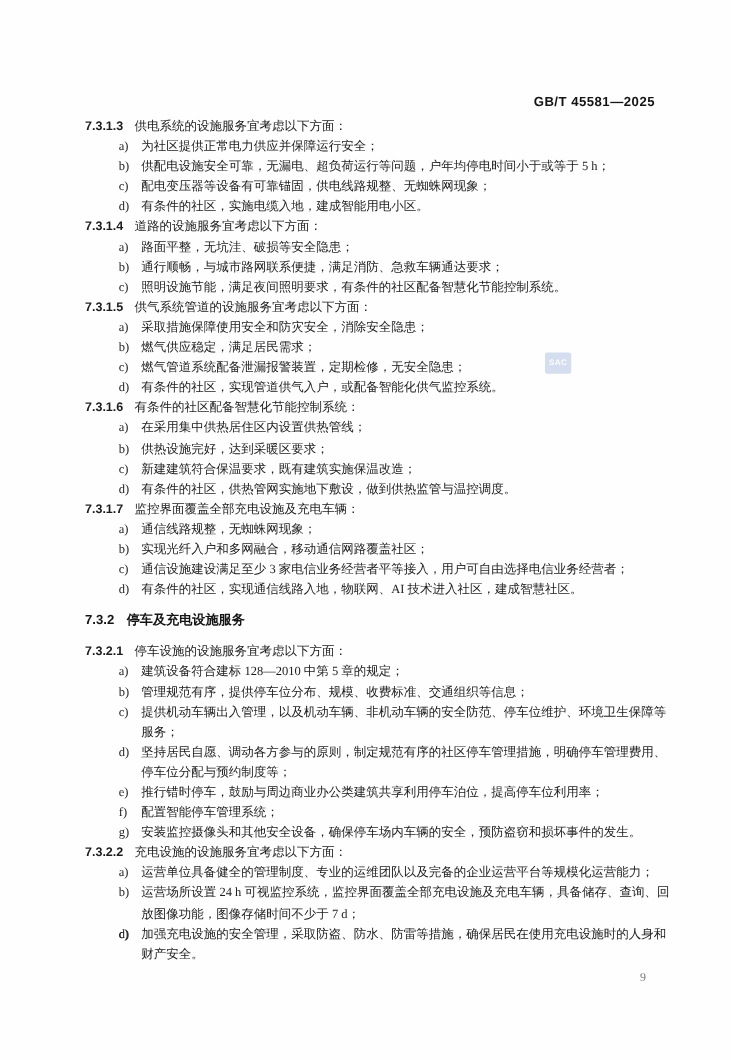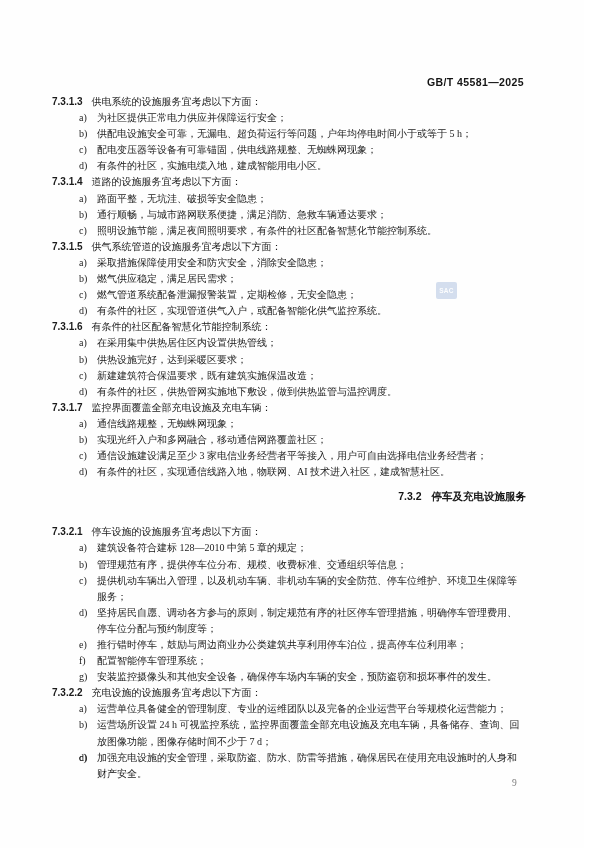--- a/index.html
+++ b/index.html
@@ -20,21 +20,21 @@
     text-align: right;
     font-family: "Liberation Sans", sans-serif;
     font-weight: bold;
     font-size: 10.5px;
     letter-spacing: 0.4px;
     color: #141414;
   }
   .content {
     position: absolute;
     top: 94px;
-    left: 52px;
+    left: 68px;
     width: 474px;
     font-size: 10px;
     line-height: 16.1px;
   }
   .clause { position: relative; }
   .clause-num {
     font-family: "Liberation Sans", sans-serif;
     font-weight: bold;
     font-size: 10px;
     margin-right: 9px;
@@ -48,23 +48,22 @@
   .item-label {
     position: absolute;
     left: 27px;
     top: 0;
   }
   .section-heading {
     font-family: "Liberation Sans", sans-serif;
     font-weight: bold;
     font-size: 10.5px;
     margin-top: 8px;
-    margin-bottom: 20px;
+    margin-bottom: 10px;
     color: #141414;
-    text-align: right;
   }
   .section-heading .num { margin-right: 10px; }
   .watermark {
     position: absolute;
     left: 436px;
     top: 282px;
     width: 21px;
     height: 17px;
     background: #c6d4e9;
     border-radius: 2px;

